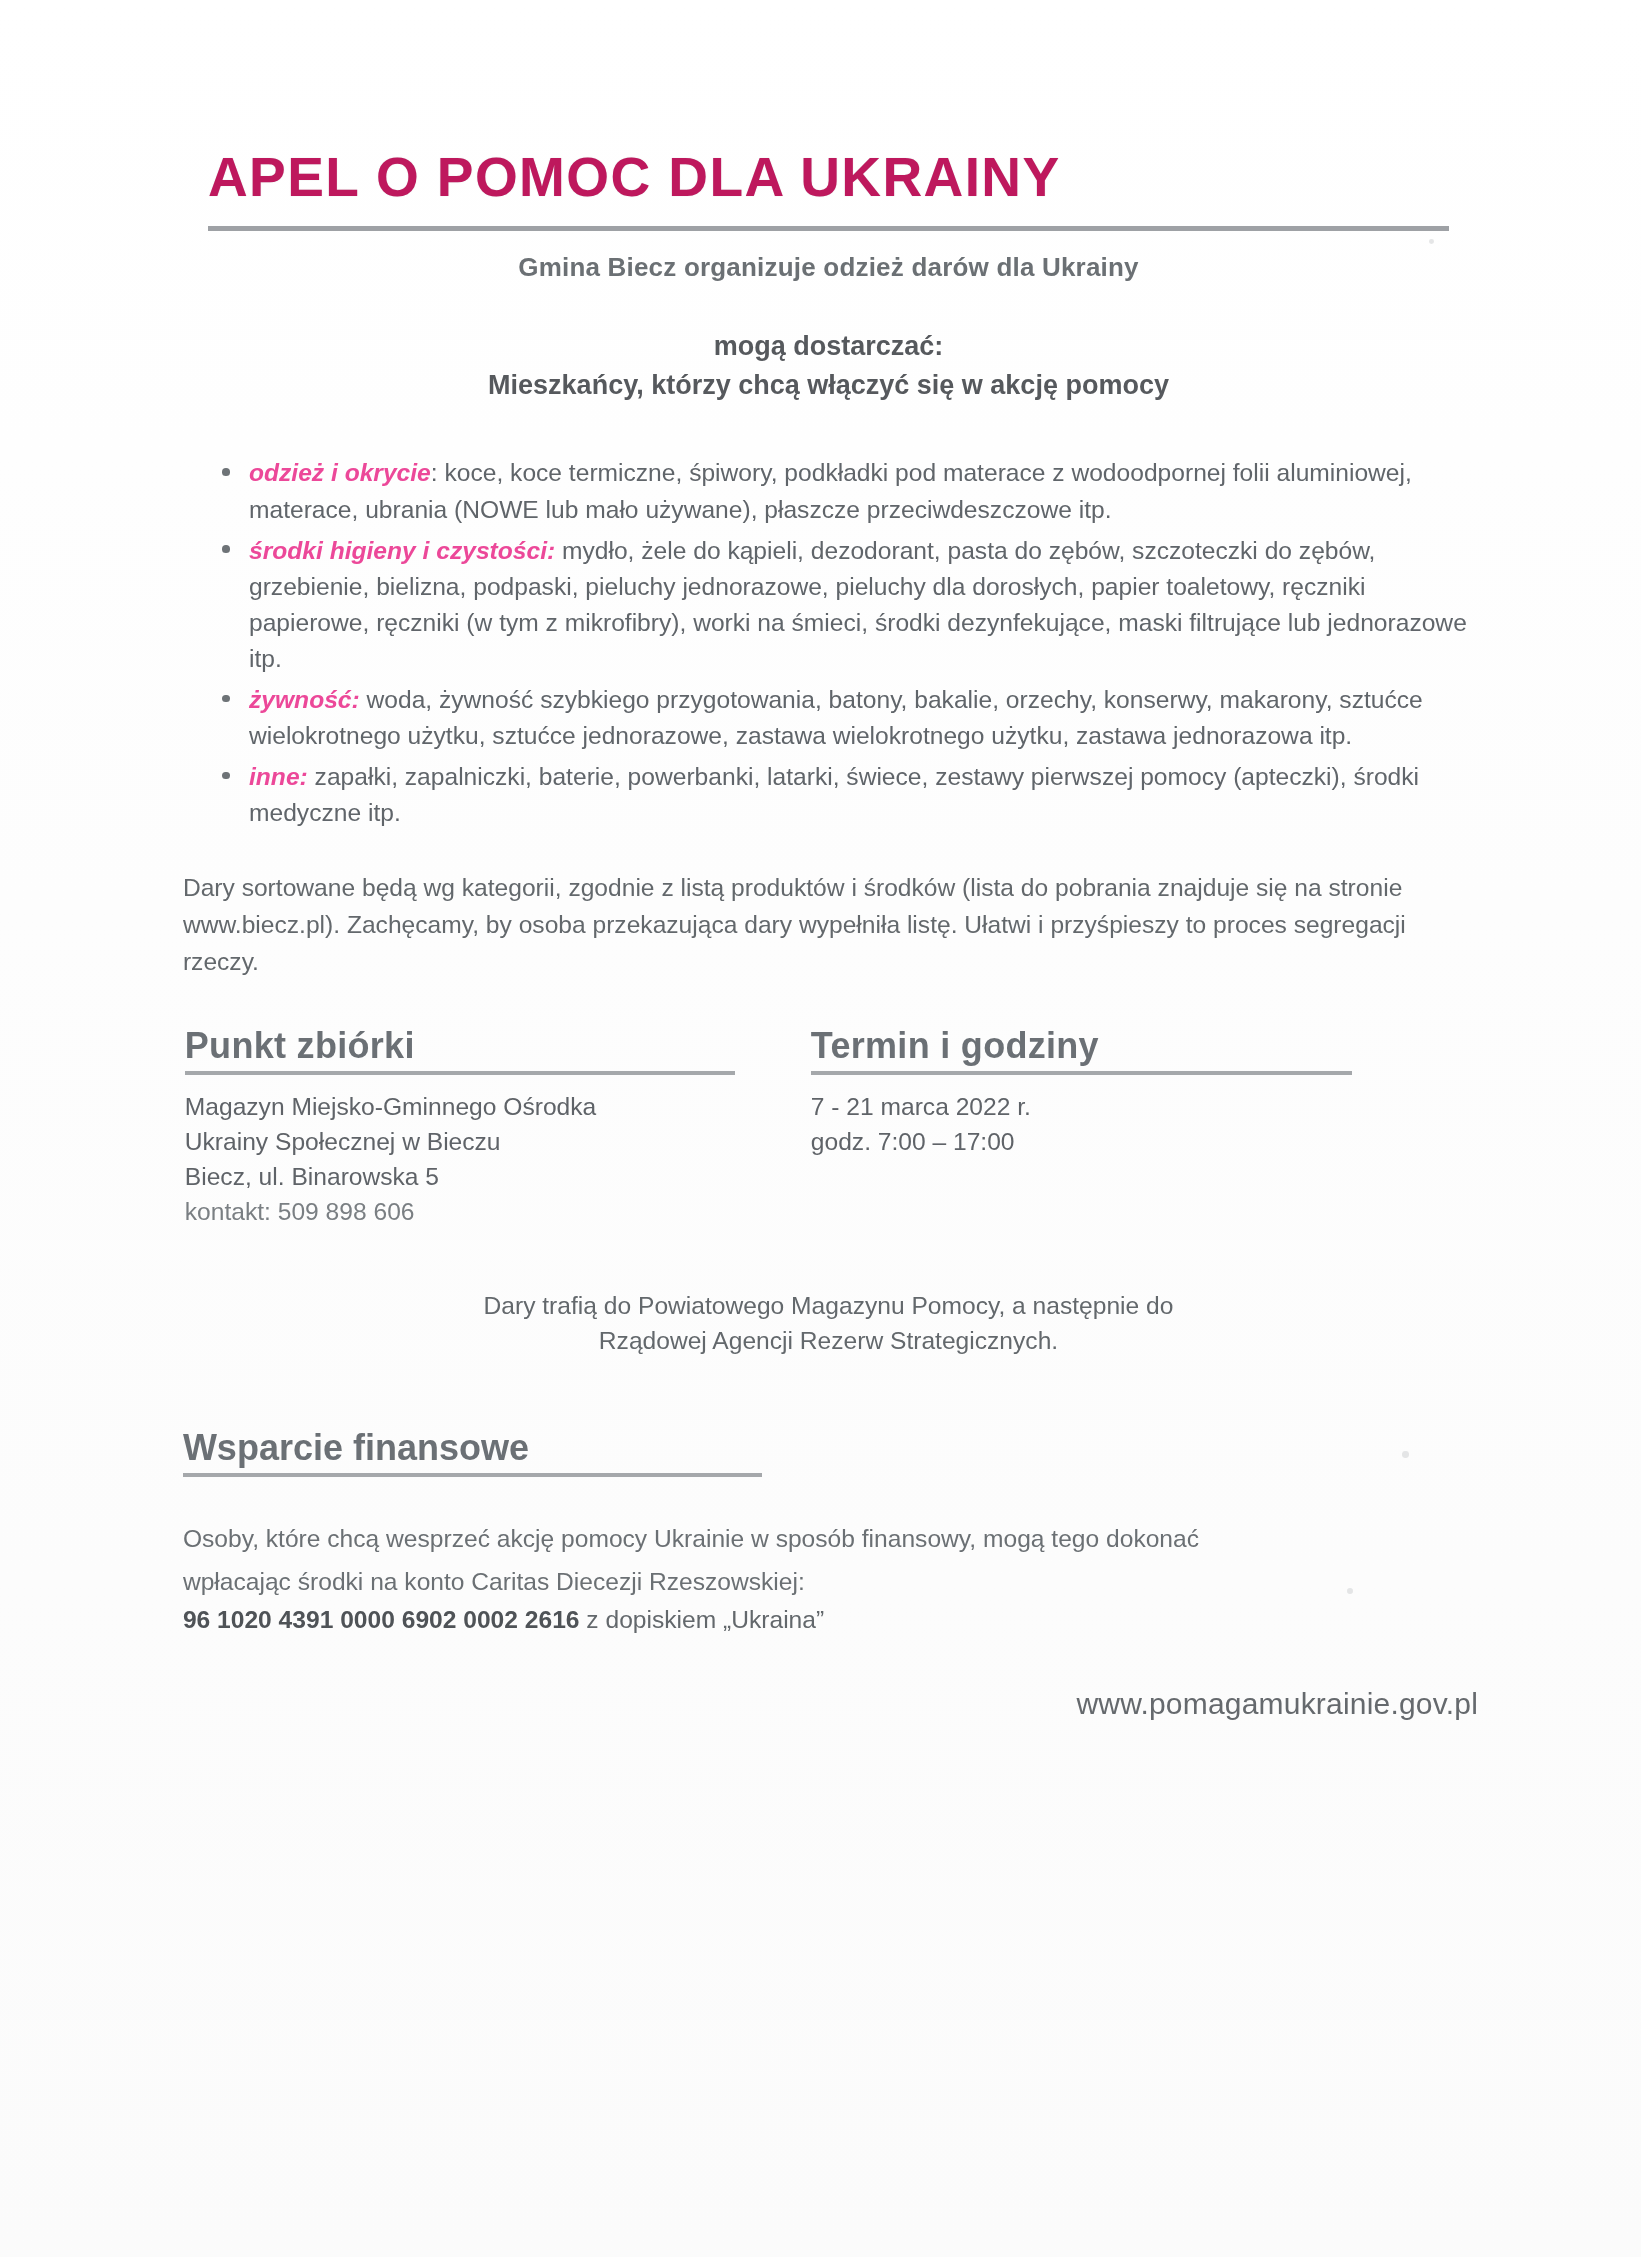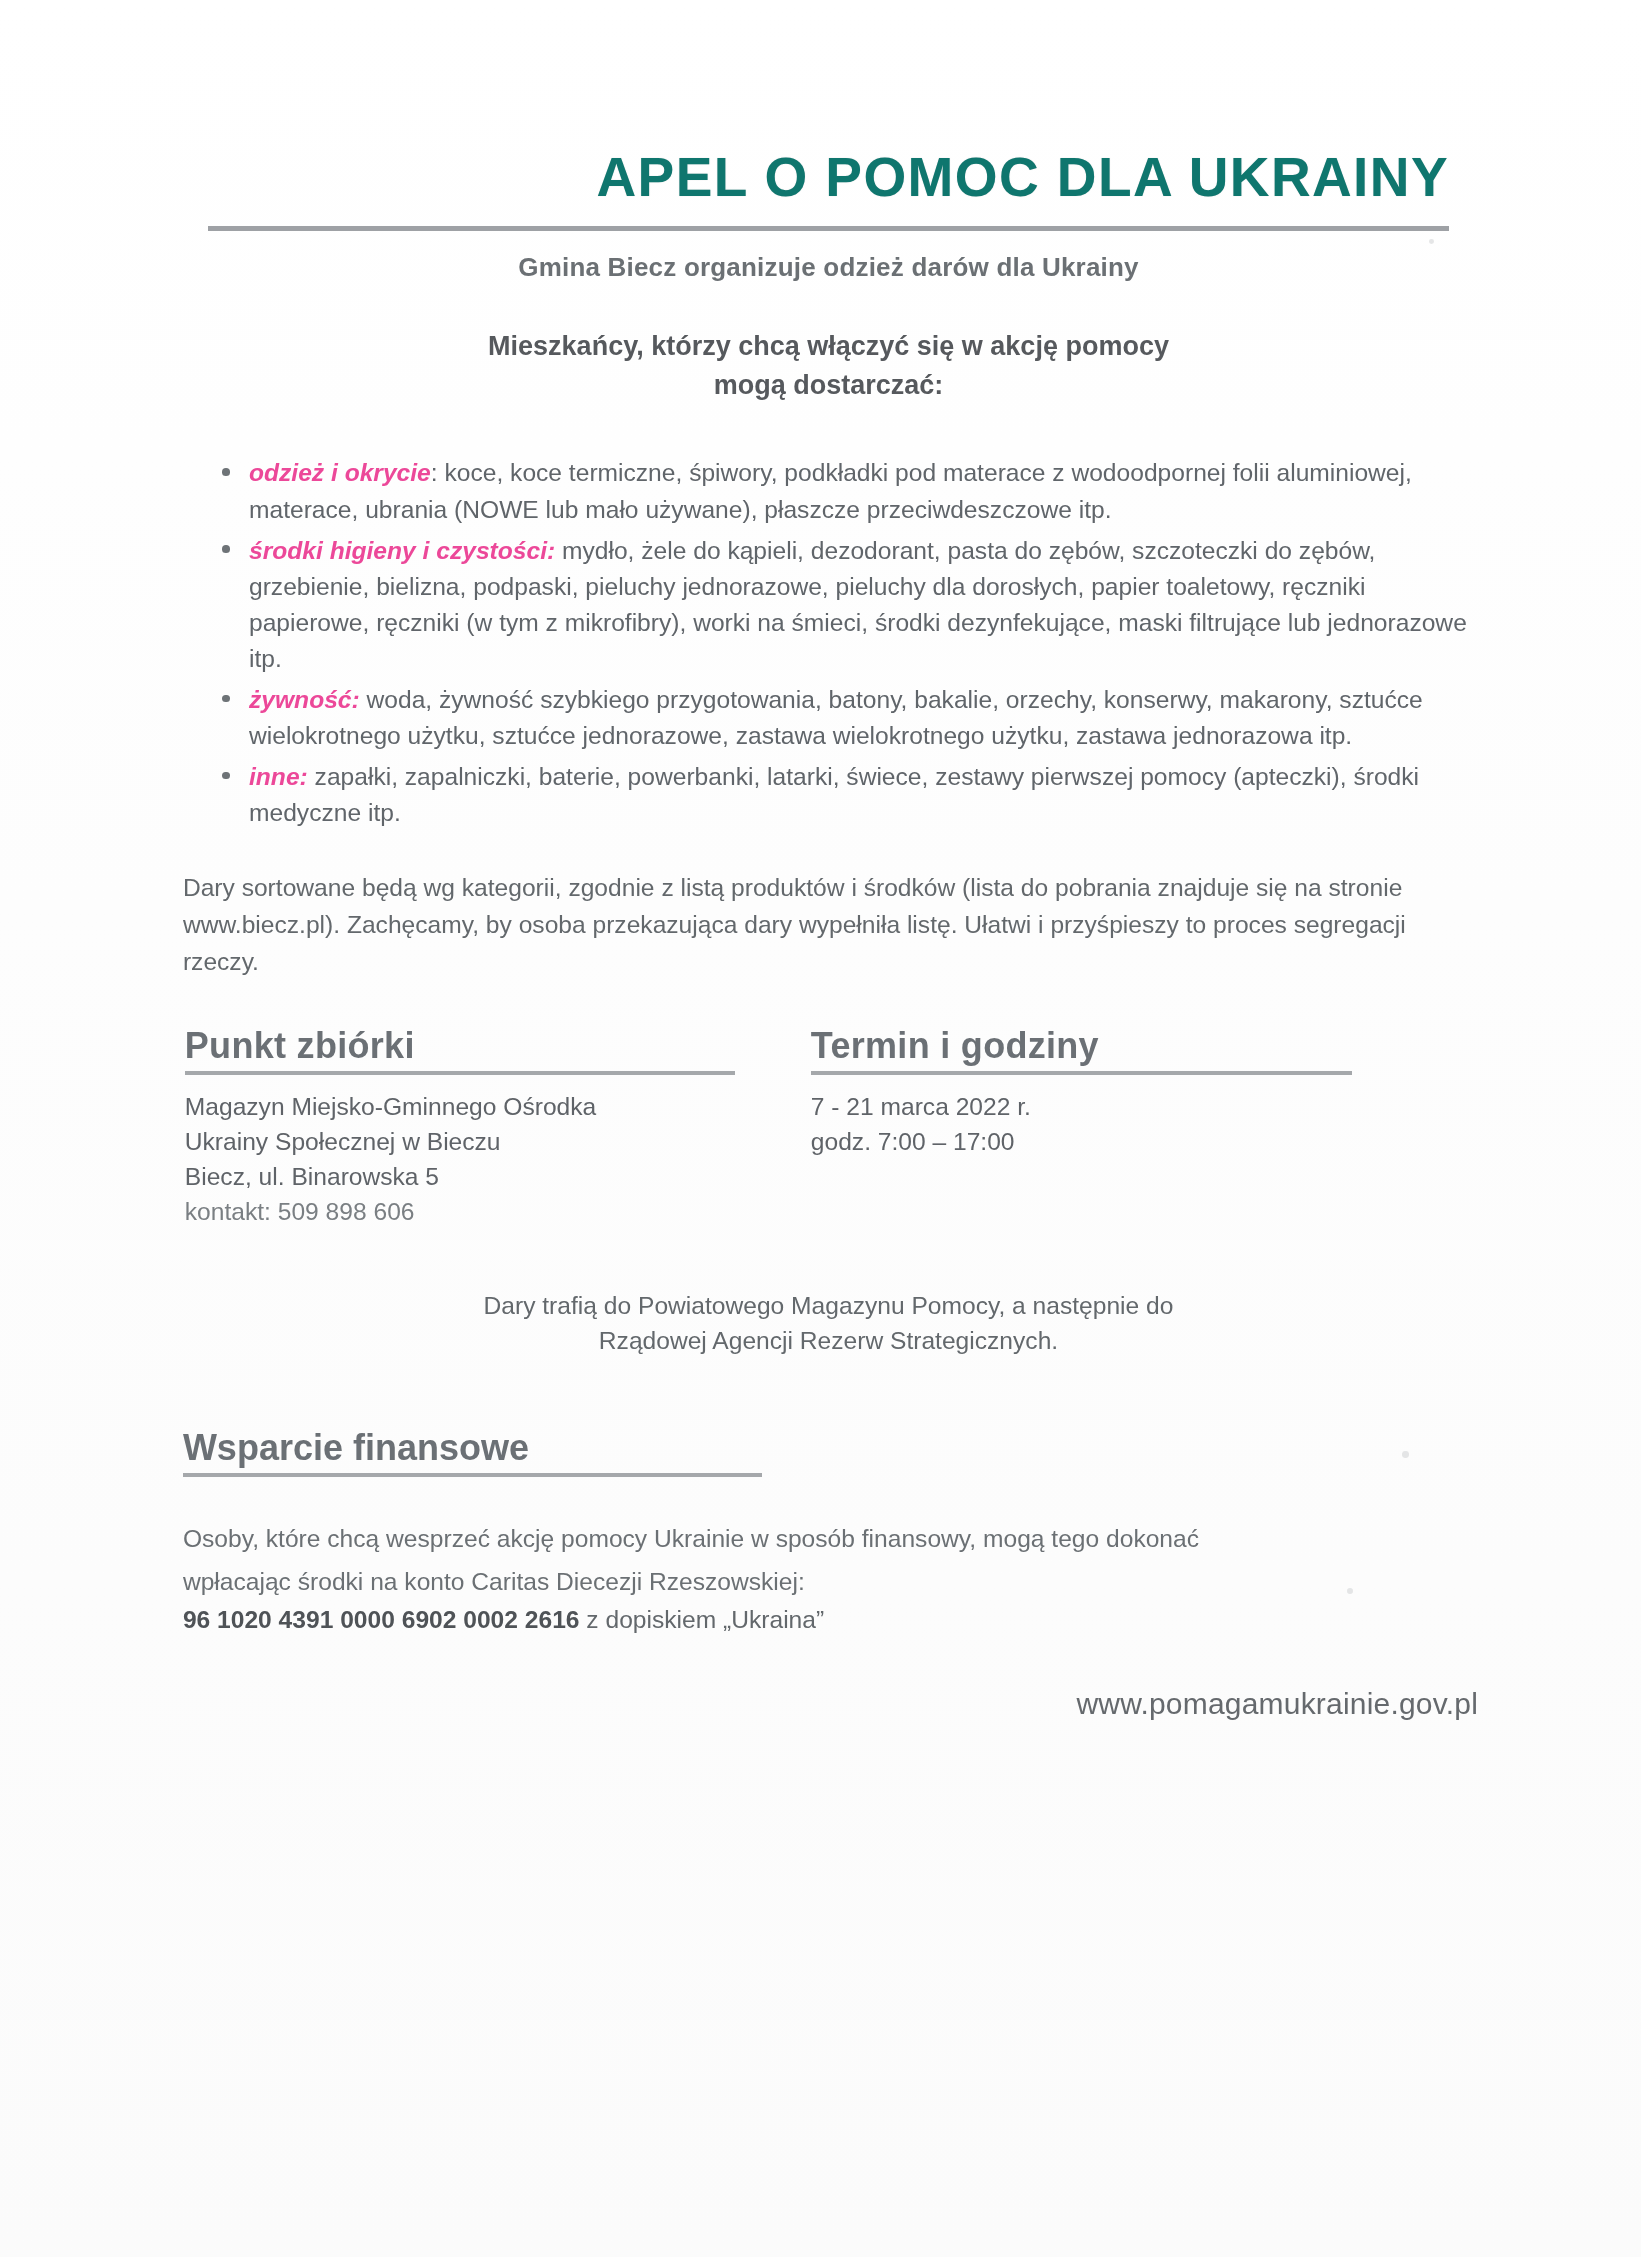--- a/index.html
+++ b/index.html
@@ -37,22 +37,22 @@
     left: 179px;
     top: 145px;
     width: 1299px;
   }
 
   
   .doc-title {
     font-size: 55px;
     letter-spacing: 1.4px;
     font-weight: 700;
-    color: #0f766e;
-    text-align: right;
+    color: #be185d;
+    text-align: left;
     margin: 0 0 9.7px 0;
     padding-left: 29px;
     padding-right: 29px;
     text-shadow: 0 0 1px rgba(120,125,130,0.35);
   }
 
   .rule-title {
     height: 4.8px;
     background: #8d9195;
     margin: 17.4px 29px 21px 29px;
@@ -214,22 +214,22 @@
   <div class="speck" style="left:1429px; top:239px; width:4.8px; height:4.8px;"></div>
 
   <div class="content">
 
     <h1 class="doc-title">APEL O POMOC DLA UKRAINY</h1>
     <div class="rule-title"></div>
 
     <div class="subtitle">Gmina Biecz organizuje odzież darów dla Ukrainy</div>
 
     <div class="lead">
+      <div>mogą dostarczać:</div>
       <div>Mieszkańcy, którzy chcą włączyć się w akcję pomocy</div>
-      <div>mogą dostarczać:</div>
     </div>
 
     <ul class="items">
       <li>
         <span class="dot"></span>
         <span class="cat">odzież i okrycie</span><span>:</span><span> koce, koce termiczne, śpiwory, podkładki pod materace z wodoodpornej folii aluminiowej, materace, ubrania (NOWE lub mało używane), płaszcze przeciwdeszczowe itp.</span>
       </li>
       <li>
         <span class="dot"></span>
         <span class="cat">środki higieny i czystości:</span><span> mydło, żele do kąpieli, dezodorant, pasta do zębów, szczoteczki do zębów, grzebienie, bielizna, podpaski, pieluchy jednorazowe, pieluchy dla dorosłych, papier toaletowy, ręczniki papierowe, ręczniki (w tym z mikrofibry), worki na śmieci, środki dezynfekujące, maski filtrujące lub jednorazowe itp.</span>

